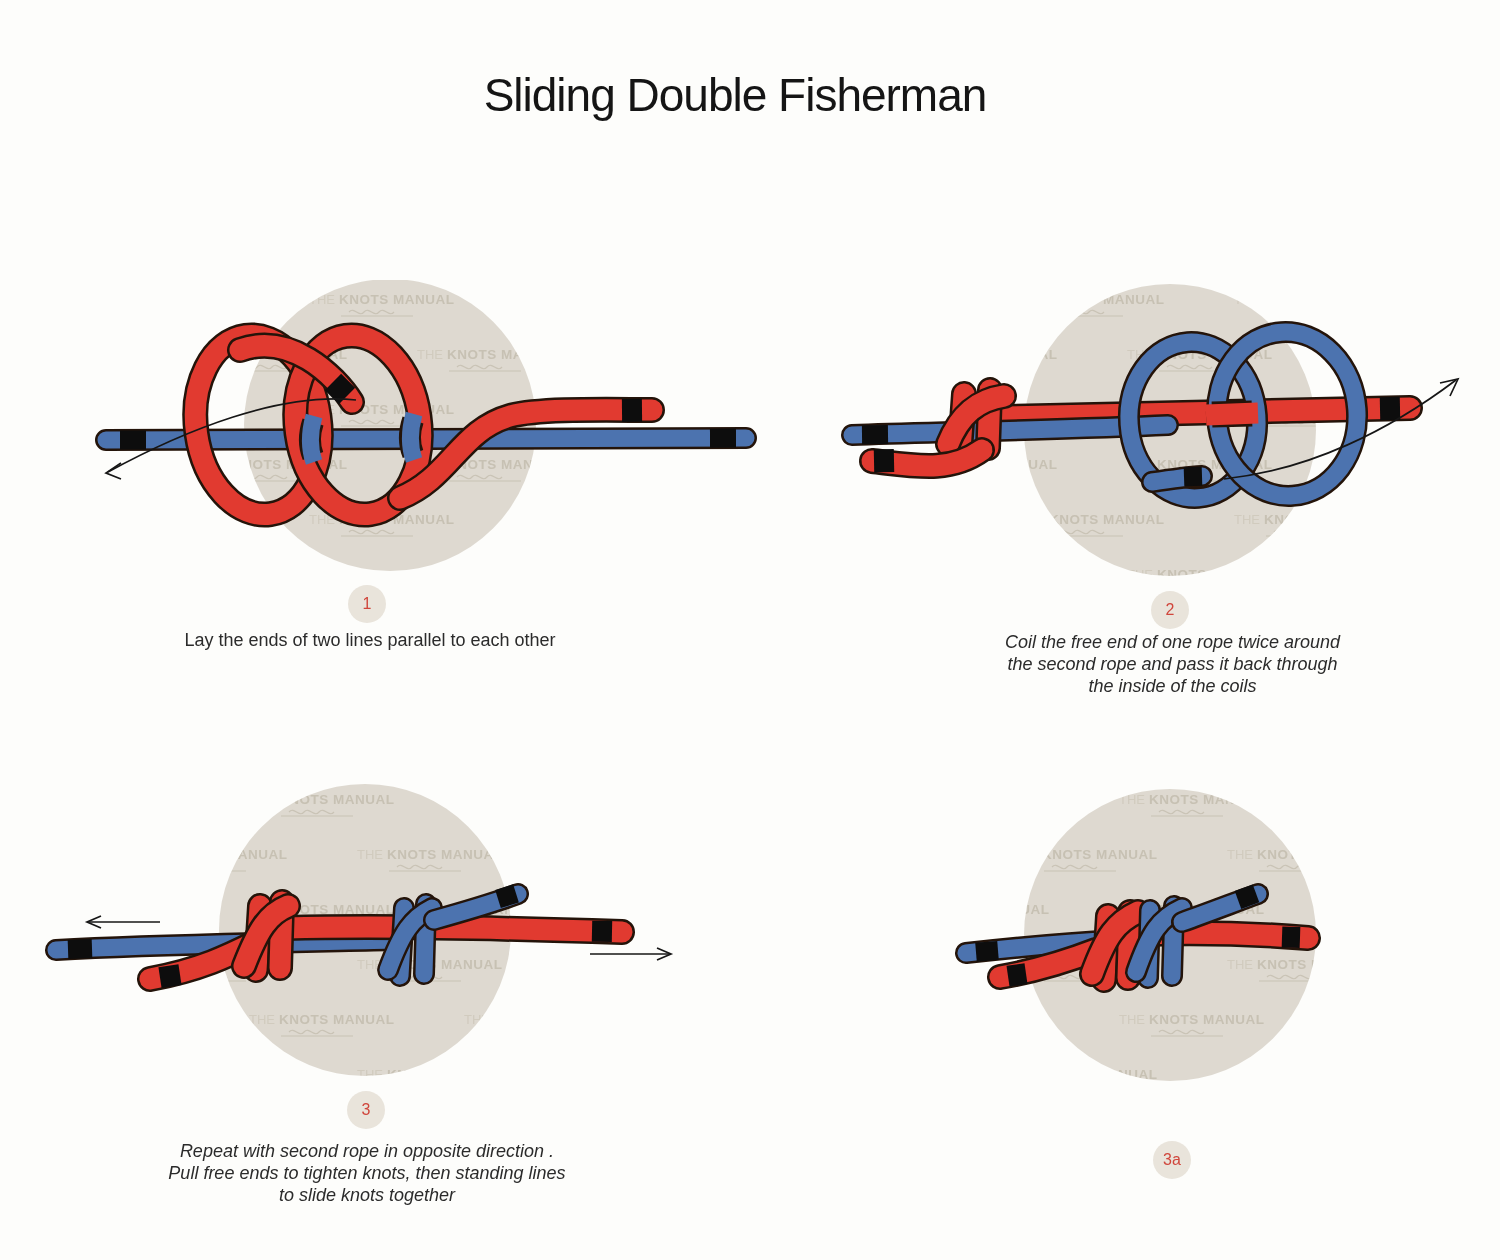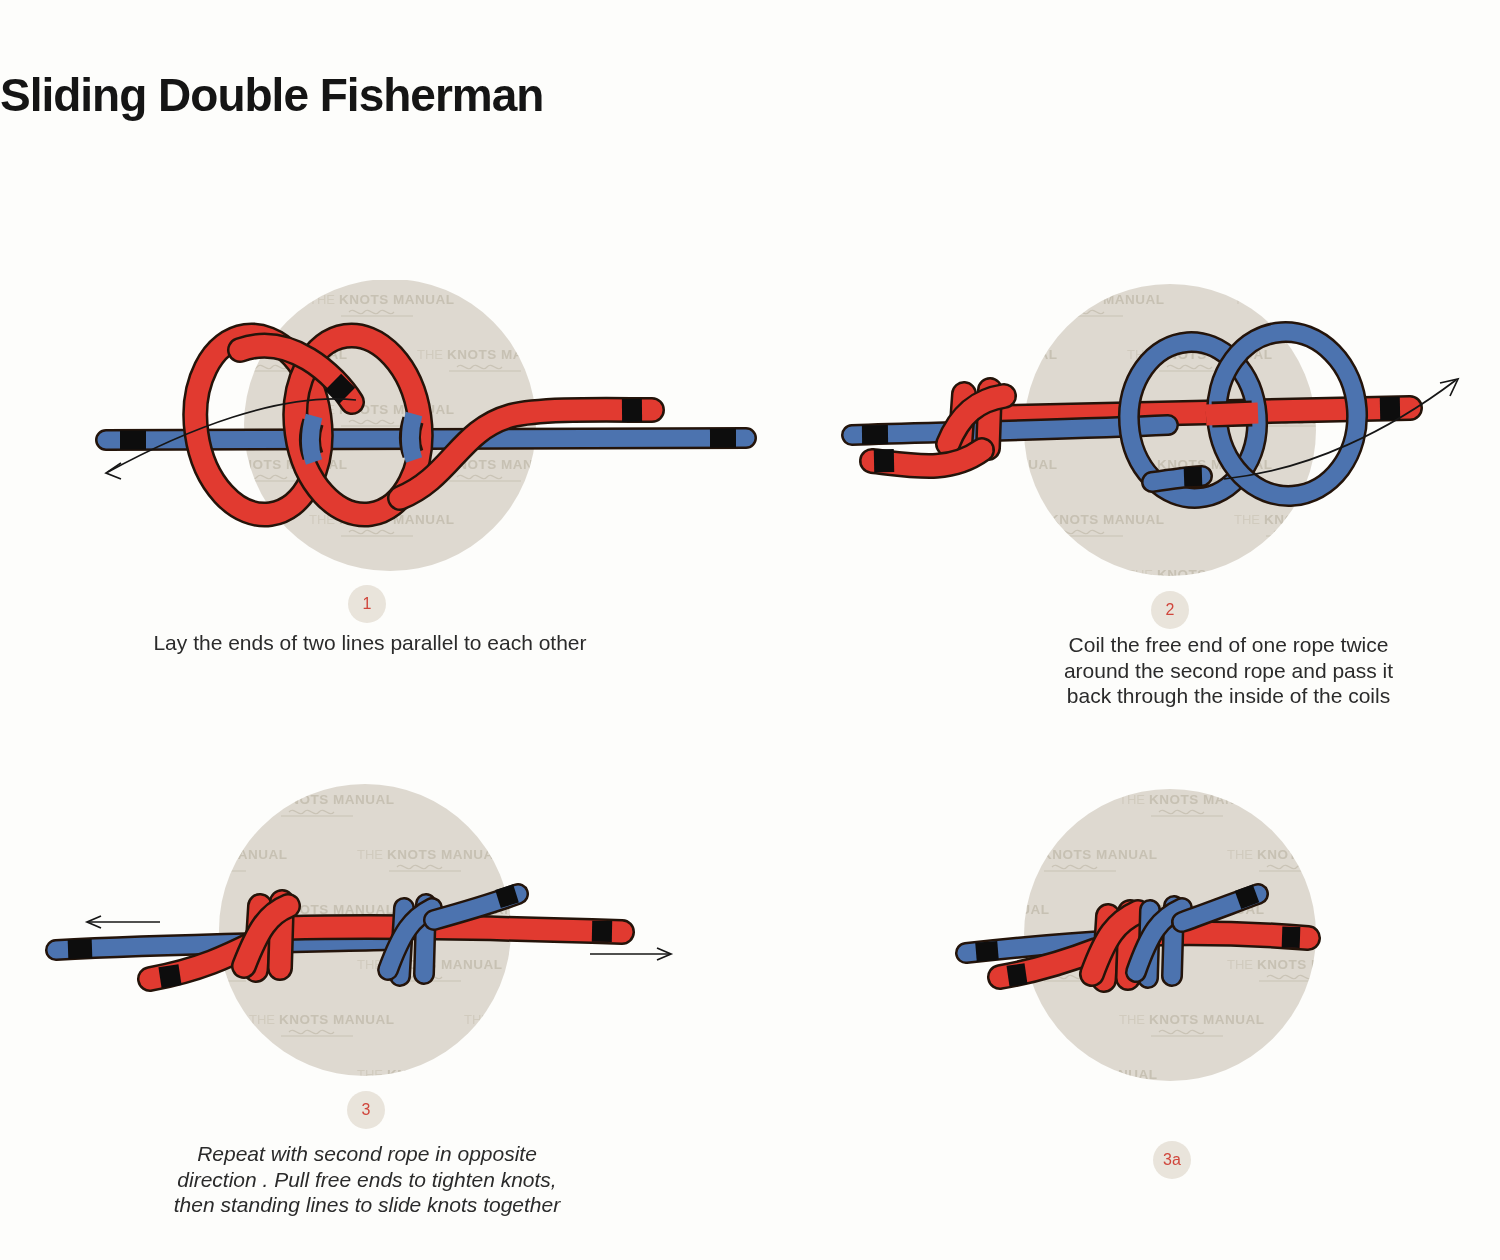--- a/index.html
+++ b/index.html
@@ -3,36 +3,36 @@
 <meta charset="utf-8">
 <style>
   html,body{margin:0;padding:0;}
   body{
     width:1500px;height:1260px;position:relative;overflow:hidden;
     background:#fdfdfb;
     font-family:"Liberation Sans", sans-serif;
   }
   .page-title{
     position:absolute;left:0;top:68px;width:1470px;
-    font-size:46px;font-weight:700;color:#151515;
+    text-align:center;font-size:46px;font-weight:400;color:#151515;
     letter-spacing:-1px;
   }
   .panel{position:absolute;}
   .p1{left:90px;top:280px;}
   .p2{left:800px;top:280px;}
   .p3{left:30px;top:780px;}
   .p3a{left:900px;top:780px;}
   .badge{
     position:absolute;width:38px;height:38px;border-radius:50%;
     background:#e9e4db;color:#d0463c;font-size:16px;font-weight:400;
     display:flex;align-items:center;justify-content:center;
   }
   .caption{
     position:absolute;text-align:center;color:#2b2b2b;
-    font-size:21px;line-height:1.22;font-weight:400;
+    font-size:18px;line-height:1.22;font-weight:400;
   }
   
   .olr{fill:none;stroke:#24140a;stroke-width:26;stroke-linecap:round}
   .rr {fill:none;stroke:#e13a30;stroke-width:21;stroke-linecap:round}
   .olb{fill:none;stroke:#24140a;stroke-width:22;stroke-linecap:round}
   .bb {fill:none;stroke:#4c73af;stroke-width:17;stroke-linecap:round}
   .olbp{fill:none;stroke:#24140a;stroke-width:22;stroke-linecap:butt}
   .bbp {fill:none;stroke:#4c73af;stroke-width:17;stroke-linecap:butt}
   .olrp{fill:none;stroke:#24140a;stroke-width:26;stroke-linecap:butt}
   .rrp {fill:none;stroke:#e13a30;stroke-width:21;stroke-linecap:butt}
@@ -246,14 +246,14 @@
     <span>2</span>
   </div>
 <div class="badge" style="left:347px;top:1091px;">
     <span>3</span>
   </div>
 <div class="badge" style="left:1153px;top:1141px;">
     <span>3a</span>
   </div>
 
 <div class="caption" style="left:100px;top:630px;width:540px;">Lay the ends of two lines parallel to each other</div>
-<div class="caption" style="left:1051px;top:632px;width:355px;">Coil the free end of one rope twice around the second rope and pass it back through the inside of the coils</div>
+<div class="caption" style="left:995px;top:632px;width:355px;font-style:italic;">Coil the free end of one rope twice around the second rope and pass it back through the inside of the coils</div>
 <div class="caption" style="left:167px;top:1141px;width:400px;font-style:italic;">Repeat with second rope in opposite direction . Pull free ends to tighten knots, then standing lines to slide knots together</div>
 
 </body></html>

